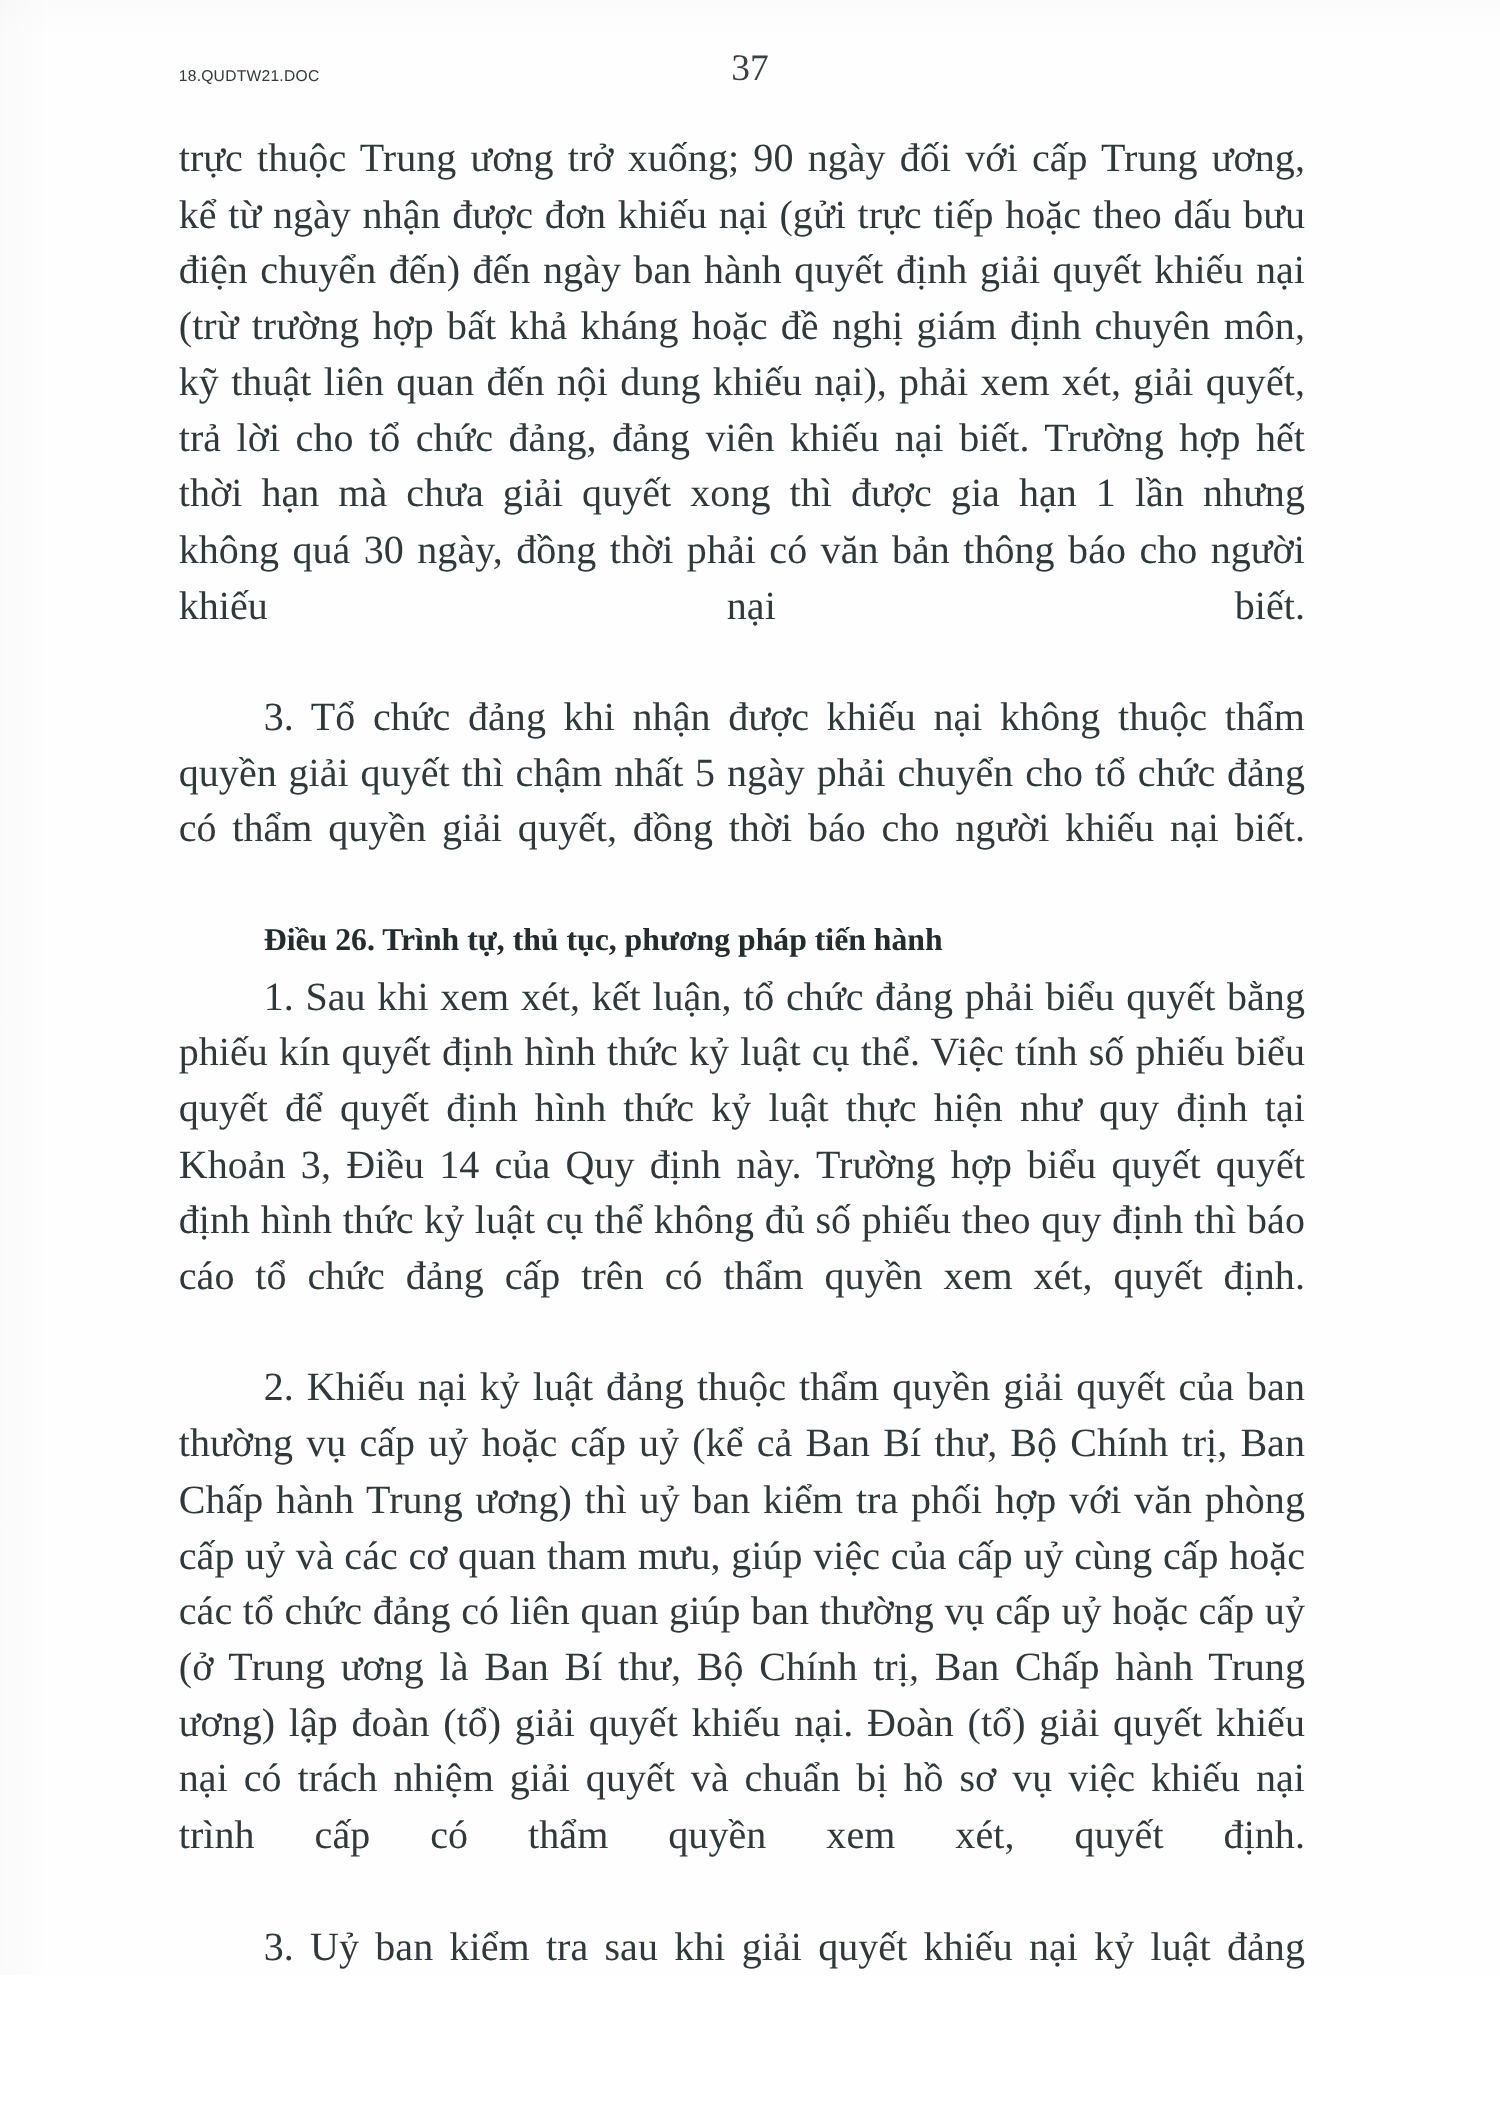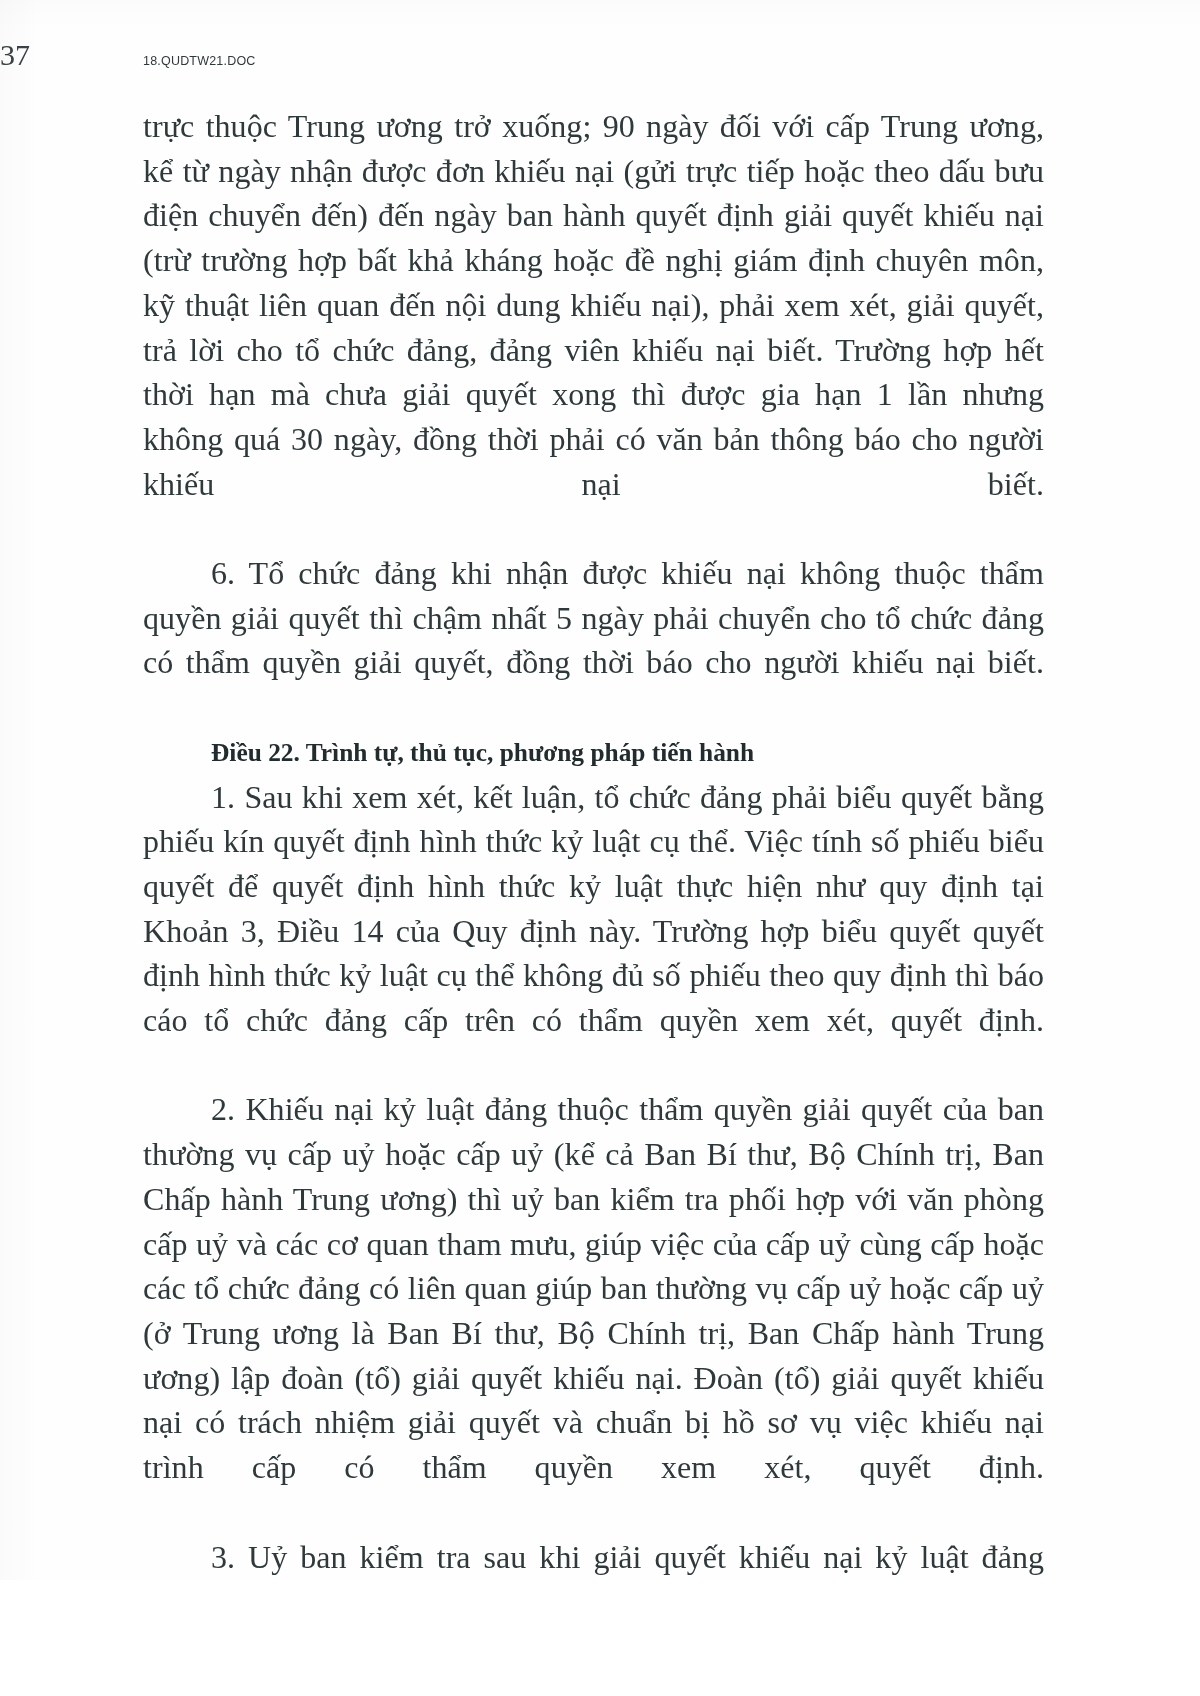--- a/index.html
+++ b/index.html
@@ -37,20 +37,21 @@
     font-size: 12.5px;
     letter-spacing: 0.2px;
     color: #31393b;
     white-space: nowrap;
   }
   .folio {
     position: absolute;
     left: 0;
     right: 0;
     top: -12px;
+    text-align: center;
     font-size: 30px;
     color: #3a4245;
     font-family: "Liberation Serif", "DejaVu Serif", serif;
   }
   
   .text-block {
     position: absolute;
     left: 143px;
     top: 104px;
     width: 901px;
@@ -109,24 +110,24 @@
 
   <div class="running-head">
     <div class="doc-code">18.QUDTW21.DOC</div>
     <div class="folio">37</div>
   </div>
 
   <div class="text-block">
 
     <p class="para noindent">trực thuộc Trung ương trở xuống; 90 ngày đối với cấp Trung ương, kể từ ngày nhận được đơn khiếu nại (gửi trực tiếp hoặc theo dấu bưu điện chuyển đến) đến ngày ban hành quyết định giải quyết khiếu nại (trừ trường hợp bất khả kháng hoặc đề nghị giám định chuyên môn, kỹ thuật liên quan đến nội dung khiếu nại), phải xem xét, giải quyết, trả lời cho tổ chức đảng, đảng viên khiếu nại biết. Trường hợp hết thời hạn mà chưa giải quyết xong thì được gia hạn 1 lần nhưng không quá 30 ngày, đồng thời phải có văn bản thông báo cho người khiếu nại biết.</p>
 
-    <p class="para indent">6. Tổ chức đảng khi nhận được khiếu nại không thuộc thẩm quyền giải quyết thì chậm nhất 5 ngày phải chuyển cho tổ chức đảng có thẩm quyền giải quyết, đồng thời báo cho người khiếu nại biết.</p>
+    <p class="para indent">3. Tổ chức đảng khi nhận được khiếu nại không thuộc thẩm quyền giải quyết thì chậm nhất 5 ngày phải chuyển cho tổ chức đảng có thẩm quyền giải quyết, đồng thời báo cho người khiếu nại biết.</p>
 
 
-    <p class="heading">Điều 22. Trình tự, thủ tục, phương pháp tiến hành</p>
+    <p class="heading">Điều 26. Trình tự, thủ tục, phương pháp tiến hành</p>
 
     <p class="para indent">1. Sau khi xem xét, kết luận, tổ chức đảng phải biểu quyết bằng phiếu kín quyết định hình thức kỷ luật cụ thể. Việc tính số phiếu biểu quyết để quyết định hình thức kỷ luật thực hiện như quy định tại Khoản 3, Điều 14 của Quy định này. Trường hợp biểu quyết quyết định hình thức kỷ luật cụ thể không đủ số phiếu theo quy định thì báo cáo tổ chức đảng cấp trên có thẩm quyền xem xét, quyết định.</p>
 
     <p class="para indent">2. Khiếu nại kỷ luật đảng thuộc thẩm quyền giải quyết của ban thường vụ cấp uỷ hoặc cấp uỷ (kể cả Ban Bí thư, Bộ Chính trị, Ban Chấp hành Trung ương) thì uỷ ban kiểm tra phối hợp với văn phòng cấp uỷ và các cơ quan tham mưu, giúp việc của cấp uỷ cùng cấp hoặc các tổ chức đảng có liên quan giúp ban thường vụ cấp uỷ hoặc cấp uỷ (ở Trung ương là Ban Bí thư, Bộ Chính trị, Ban Chấp hành Trung ương) lập đoàn (tổ) giải quyết khiếu nại. Đoàn (tổ) giải quyết khiếu nại có trách nhiệm giải quyết và chuẩn bị hồ sơ vụ việc khiếu nại trình cấp có thẩm quyền xem xét, quyết định.</p>
 
     <p class="para indent">3. Uỷ ban kiểm tra sau khi giải quyết khiếu nại kỷ luật đảng phải báo cáo ban thường vụ cấp uỷ cùng cấp. Ban thường vụ cấp uỷ sau khi giải quyết khiếu nại kỷ luật đảng phải báo cáo cấp uỷ cùng cấp. Trong thời hạn 10 ngày, kể từ ngày ban hành quyết định giải quyết khiếu nại, phải thông báo cho người khiếu nại biết.</p>
 
   </div>
 </div>
 

